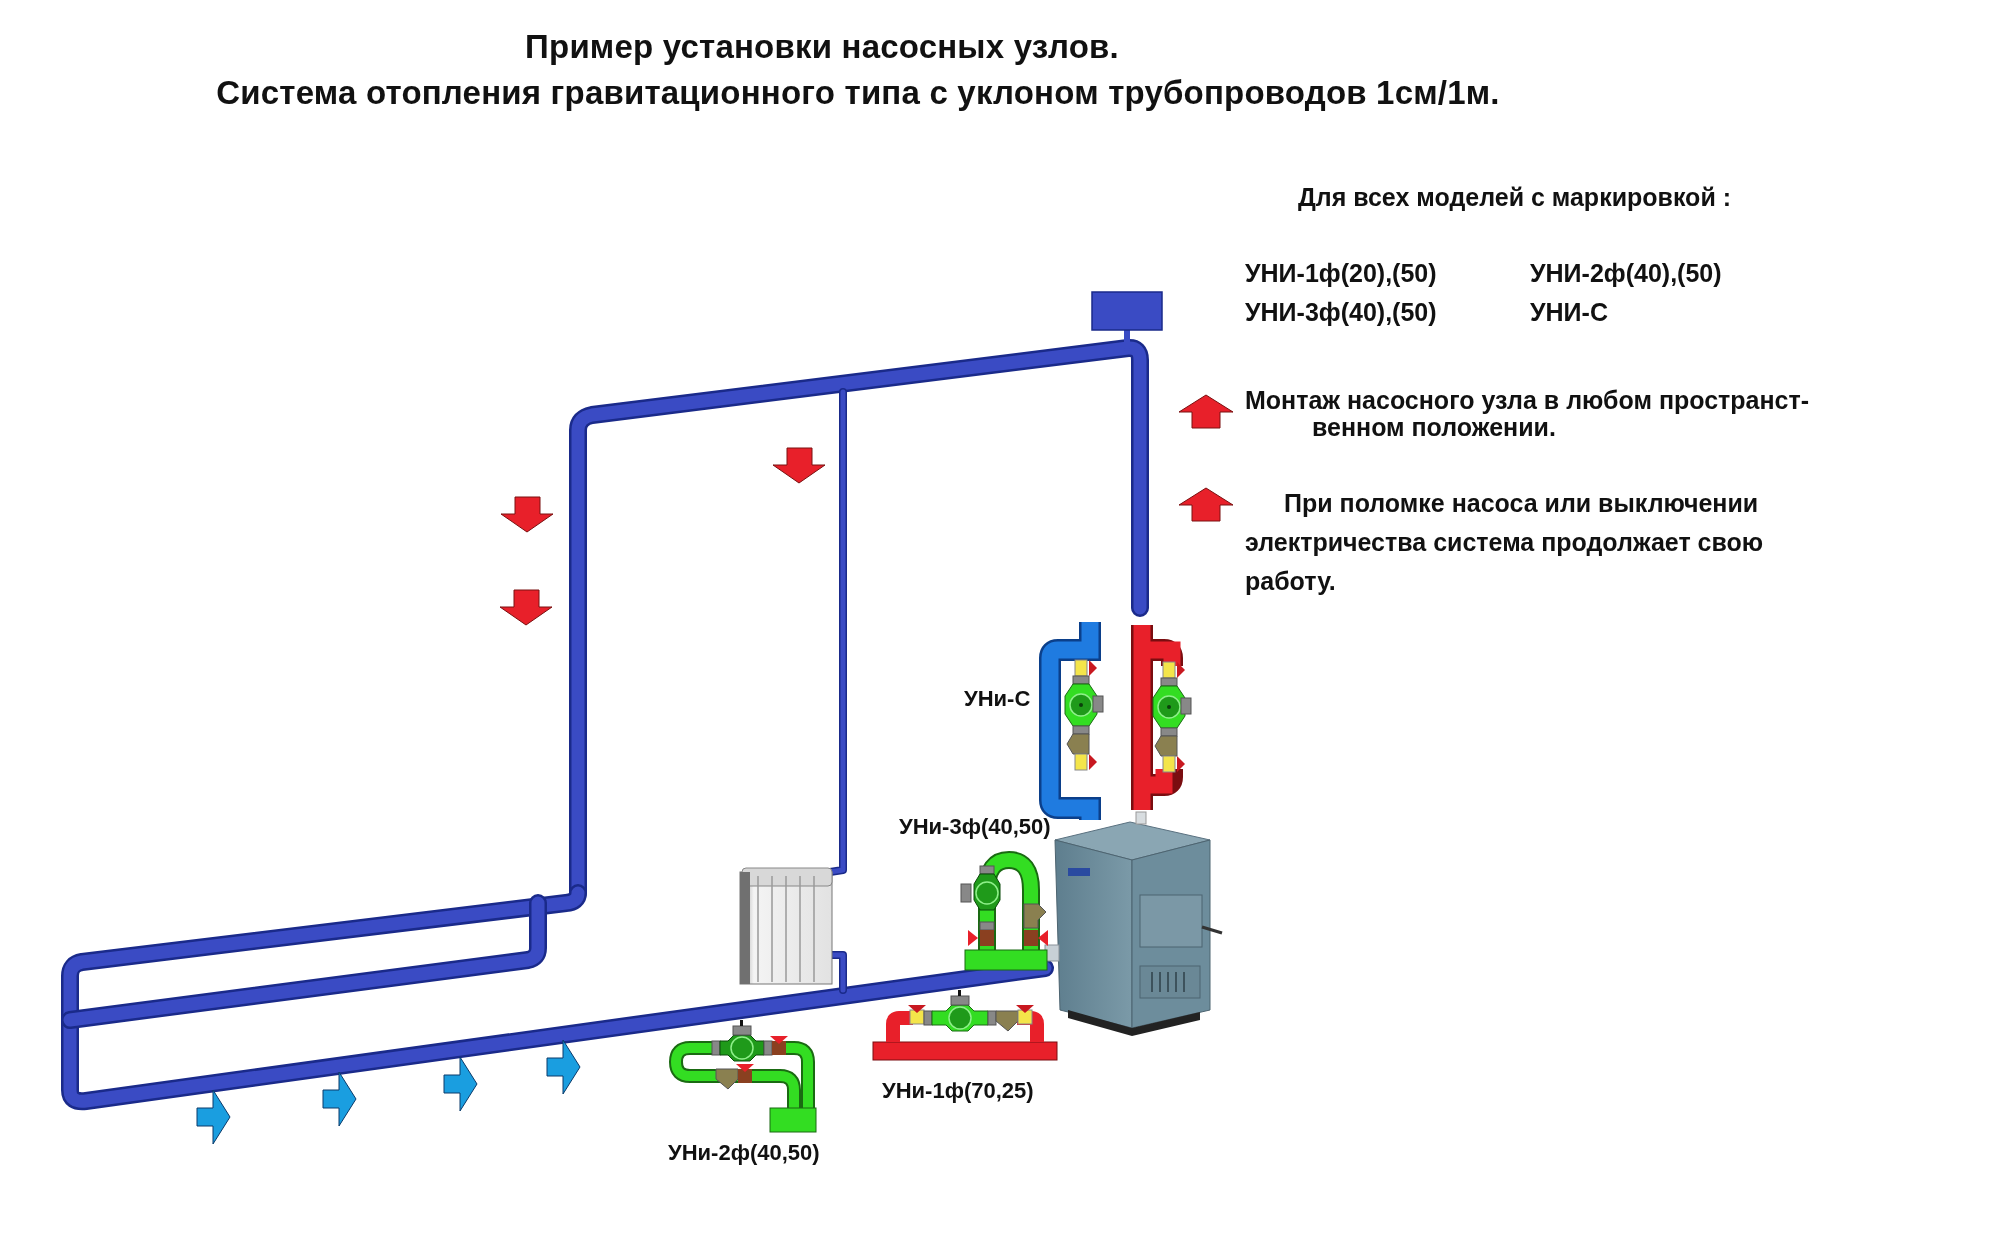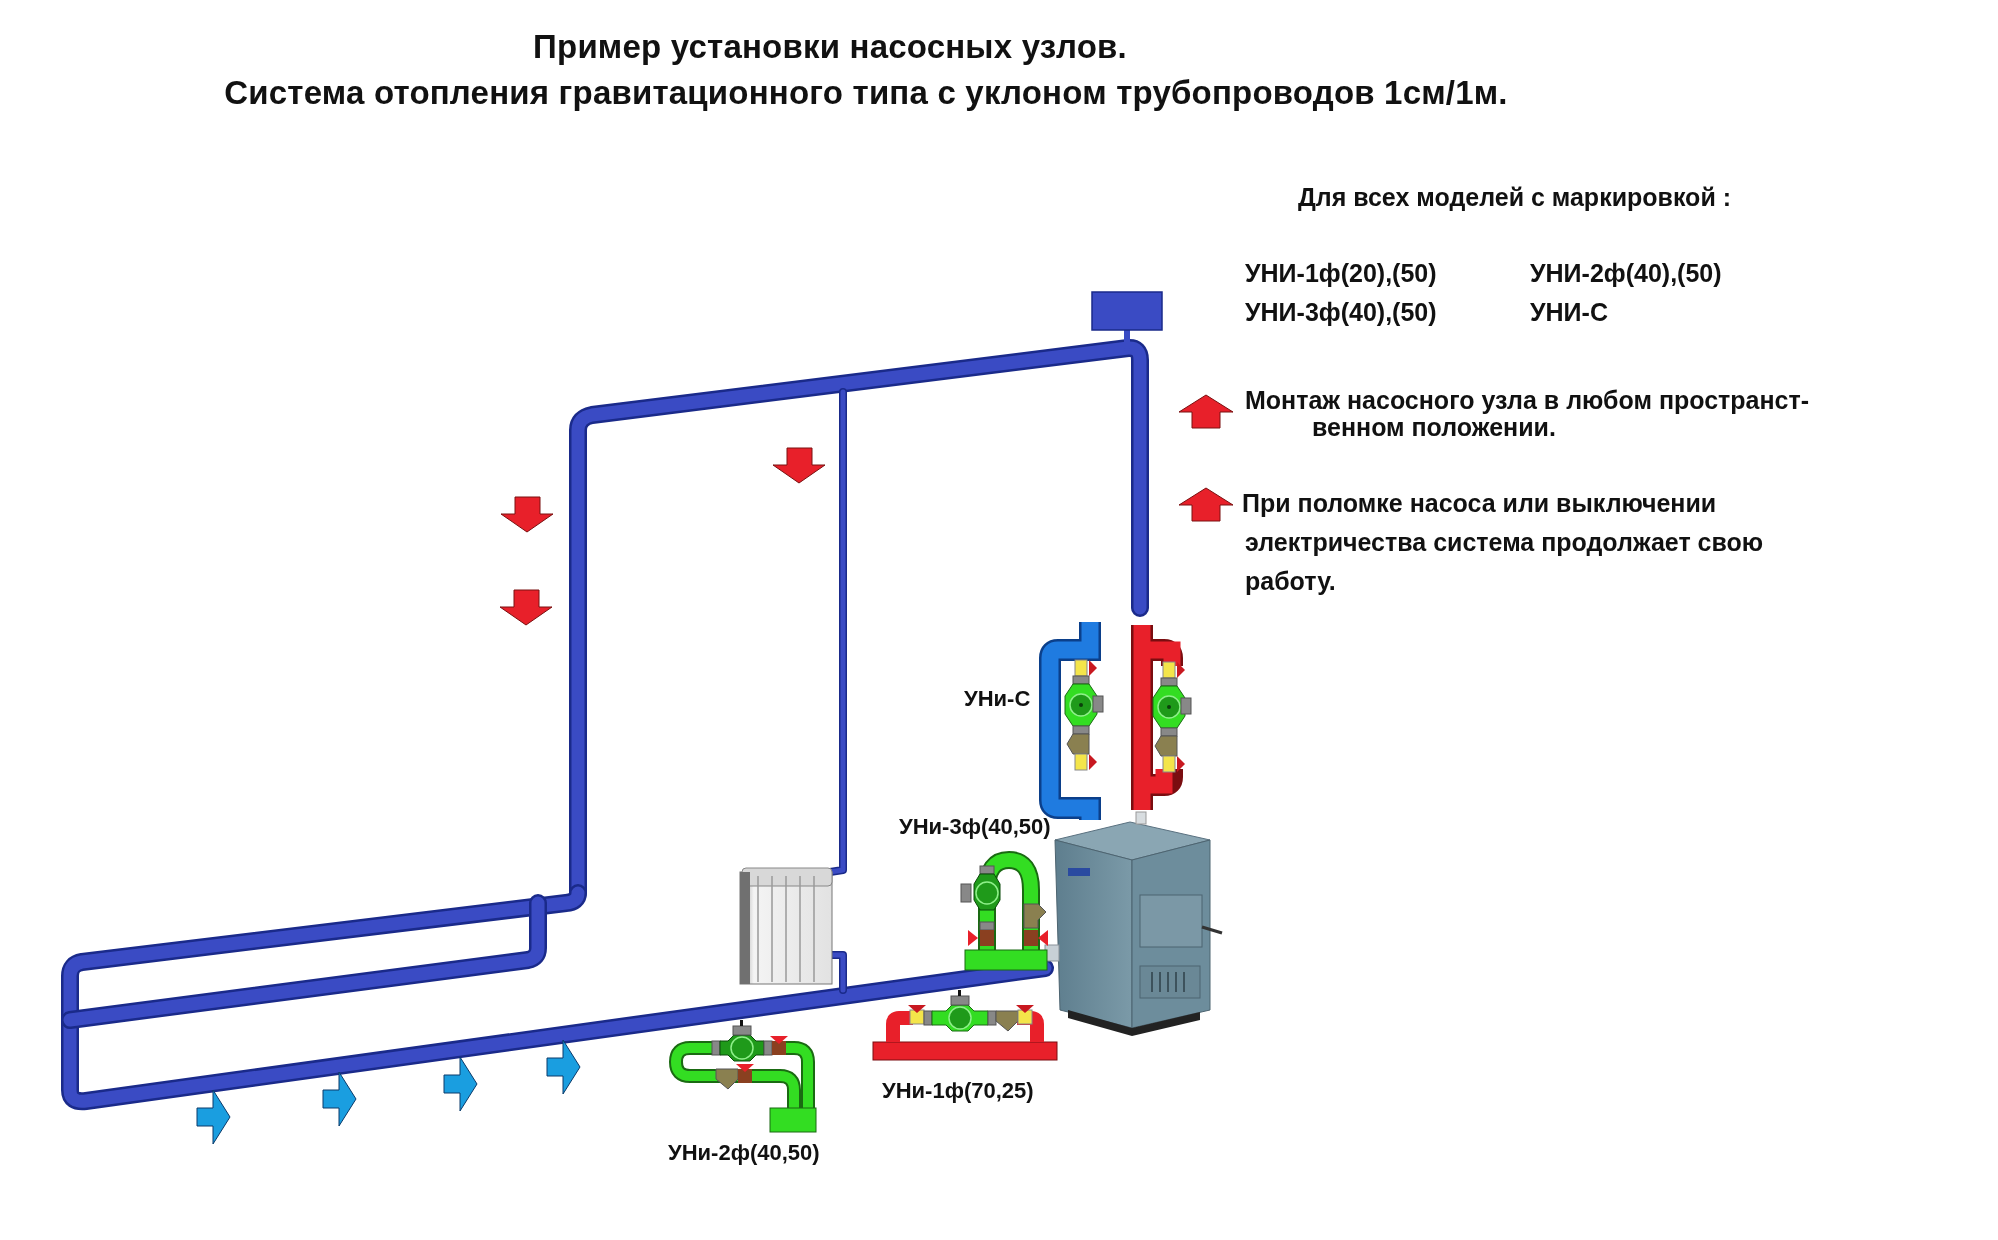--- a/index.html
+++ b/index.html
@@ -1,39 +1,39 @@
 <!DOCTYPE html>
 <html><head>
 <meta charset="utf-8">
 <style>
   html, body { margin:0; padding:0; background:#ffffff; }
   body { width:1998px; height:1240px; position:relative; overflow:hidden;
          font-family:"Liberation Sans", sans-serif; color:#111; }
-  .title { position:absolute; left:8px; width:1644px; text-align:center; font-weight:bold;
+  .title { position:absolute; left:0; width:1644px; text-align:center; font-weight:bold;
            font-size:33px; letter-spacing:0.2px; }
   .t1 { top:28px; } .t2 { top:74px;padding-left:36px; }
   .txt { position:absolute; font-weight:bold; font-size:25px; line-height:39px; white-space:nowrap; }
   .lbl { position:absolute; font-weight:bold; font-size:22px; white-space:nowrap; }
   svg#scene { position:absolute; left:0; top:0; }
 </style>
 </head>
 <body>
 
 <div class="title t1">Пример установки насосных узлов.</div>
 <div class="title t2">Система отопления гравитационного типа с уклоном трубопроводов 1см/1м.</div>
 
 <div class="txt" style="left:1298px; top:178px;">Для всех моделей с маркировкой :</div>
 <div class="txt" style="left:1245px; top:254px;">УНИ-1ф(20),(50)</div>
 <div class="txt" style="left:1530px; top:254px;">УНИ-2ф(40),(50)</div>
 <div class="txt" style="left:1245px; top:293px;">УНИ-3ф(40),(50)</div>
 <div class="txt" style="left:1530px; top:293px;">УНИ-С</div>
 
 <div class="txt" style="left:1245px; top:369px;margin-top:12px;">Монтаж насосного узла в любом пространст-</div>
 <div class="txt" style="left:1312px; top:408px;">венном положении.</div>
-<div class="txt" style="left:1242px; top:484px;">При поломке насоса или выключении</div>
+<div class="txt" style="left:1284px; top:484px;">При поломке насоса или выключении</div>
 <div class="txt" style="left:1245px; top:523px;">электричества система продолжает свою</div>
 <div class="txt" style="left:1245px; top:562px;">работу.</div>
 
 <div class="lbl" style="left:964px; top:686px;">УНи-С</div>
 <div class="lbl" style="left:899px; top:814px;">УНи-3ф(40,50)</div>
 <div class="lbl" style="left:882px; top:1078px;">УНи-1ф(70,25)</div>
 <div class="lbl" style="left:668px; top:1140px;">УНи-2ф(40,50)</div>
 
 <svg id="scene" width="1998" height="1240" viewBox="0 0 1998 1240">
   <defs>

